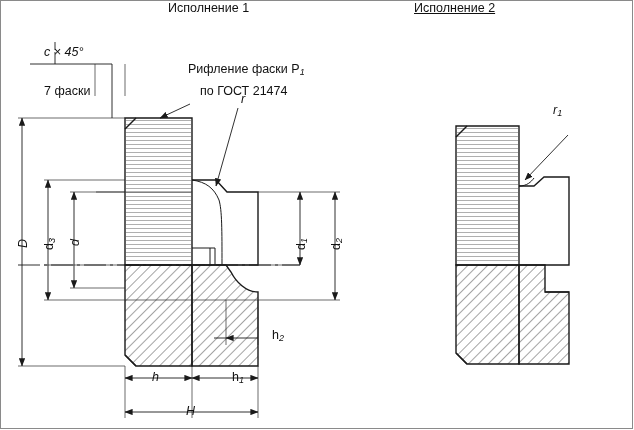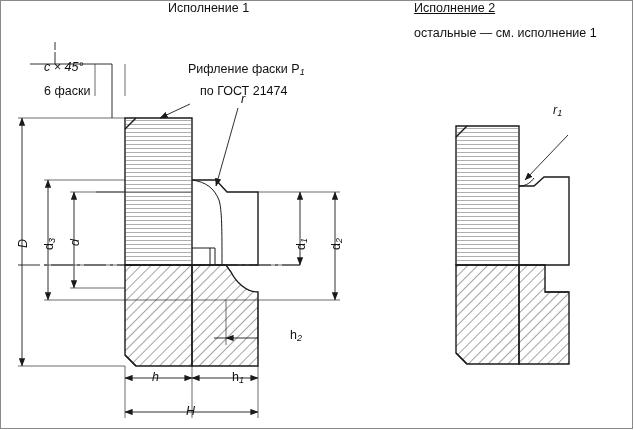--- a/index.html
+++ b/index.html
@@ -158,24 +158,23 @@
       <g stroke="#1a1a1a" stroke-width="0.9" fill="none">
         <line x1="568" y1="135" x2="525" y2="180" marker-end="url(#ar)"></line>
       </g>
     </g>
   </svg>
 
   <div class="lbl" style="left:168px; top:1px;">Исполнение 1</div>
 
   <div class="lbl" style="left:414px; top:1px;text-decoration:underline;">Исполнение 2</div>
 
-  <div class="lbl" style="left:414px; top:26px;">остальные — см. исполнение 1</div>
-
-  <div class="lbl ital" style="left:44px; top:60px;">c × 45°</div>
-  <div class="lbl" style="left:44px; top:84px;">6 фаски</div>
+
+  <div class="lbl ital" style="left:44px; top:45px;">c × 45°</div>
+  <div class="lbl" style="left:44px; top:84px;">7 фаски</div>
 
   <div class="lbl" style="left:188px; top:62px;">
     <span>Рифление фаски P</span><span class="sub">1</span>
   </div>
   <div class="lbl" style="left:200px; top:84px;">по ГОСТ 21474</div>
 
   <div class="lbl ital" style="left:241px; top:92px;">r</div>
 
   <div class="lbl ital" style="left:553px; top:103px;">
     <span>r</span><span class="sub">1</span>
@@ -196,19 +195,19 @@
   <div class="lbl rot" style="left:329px; top:250px;">
     <span class="ital">d</span><span class="sub">2</span>
   </div>
 
   <div class="lbl ital" style="left:152px; top:370px;">h</div>
 
   <div class="lbl" style="left:232px; top:370px;text-align:right;">
     <span class="ital">h</span><span class="sub">1</span>
   </div>
 
-  <div class="lbl" style="left:260px; top:328px;padding-left:30px;">
+  <div class="lbl" style="left:242px; top:328px;padding-left:30px;">
     <span class="ital">h</span><span class="sub">2</span>
   </div>
 
   <div class="lbl ital" style="left:186px; top:404px;">H</div>
 
 </div>
 
 </body></html>

